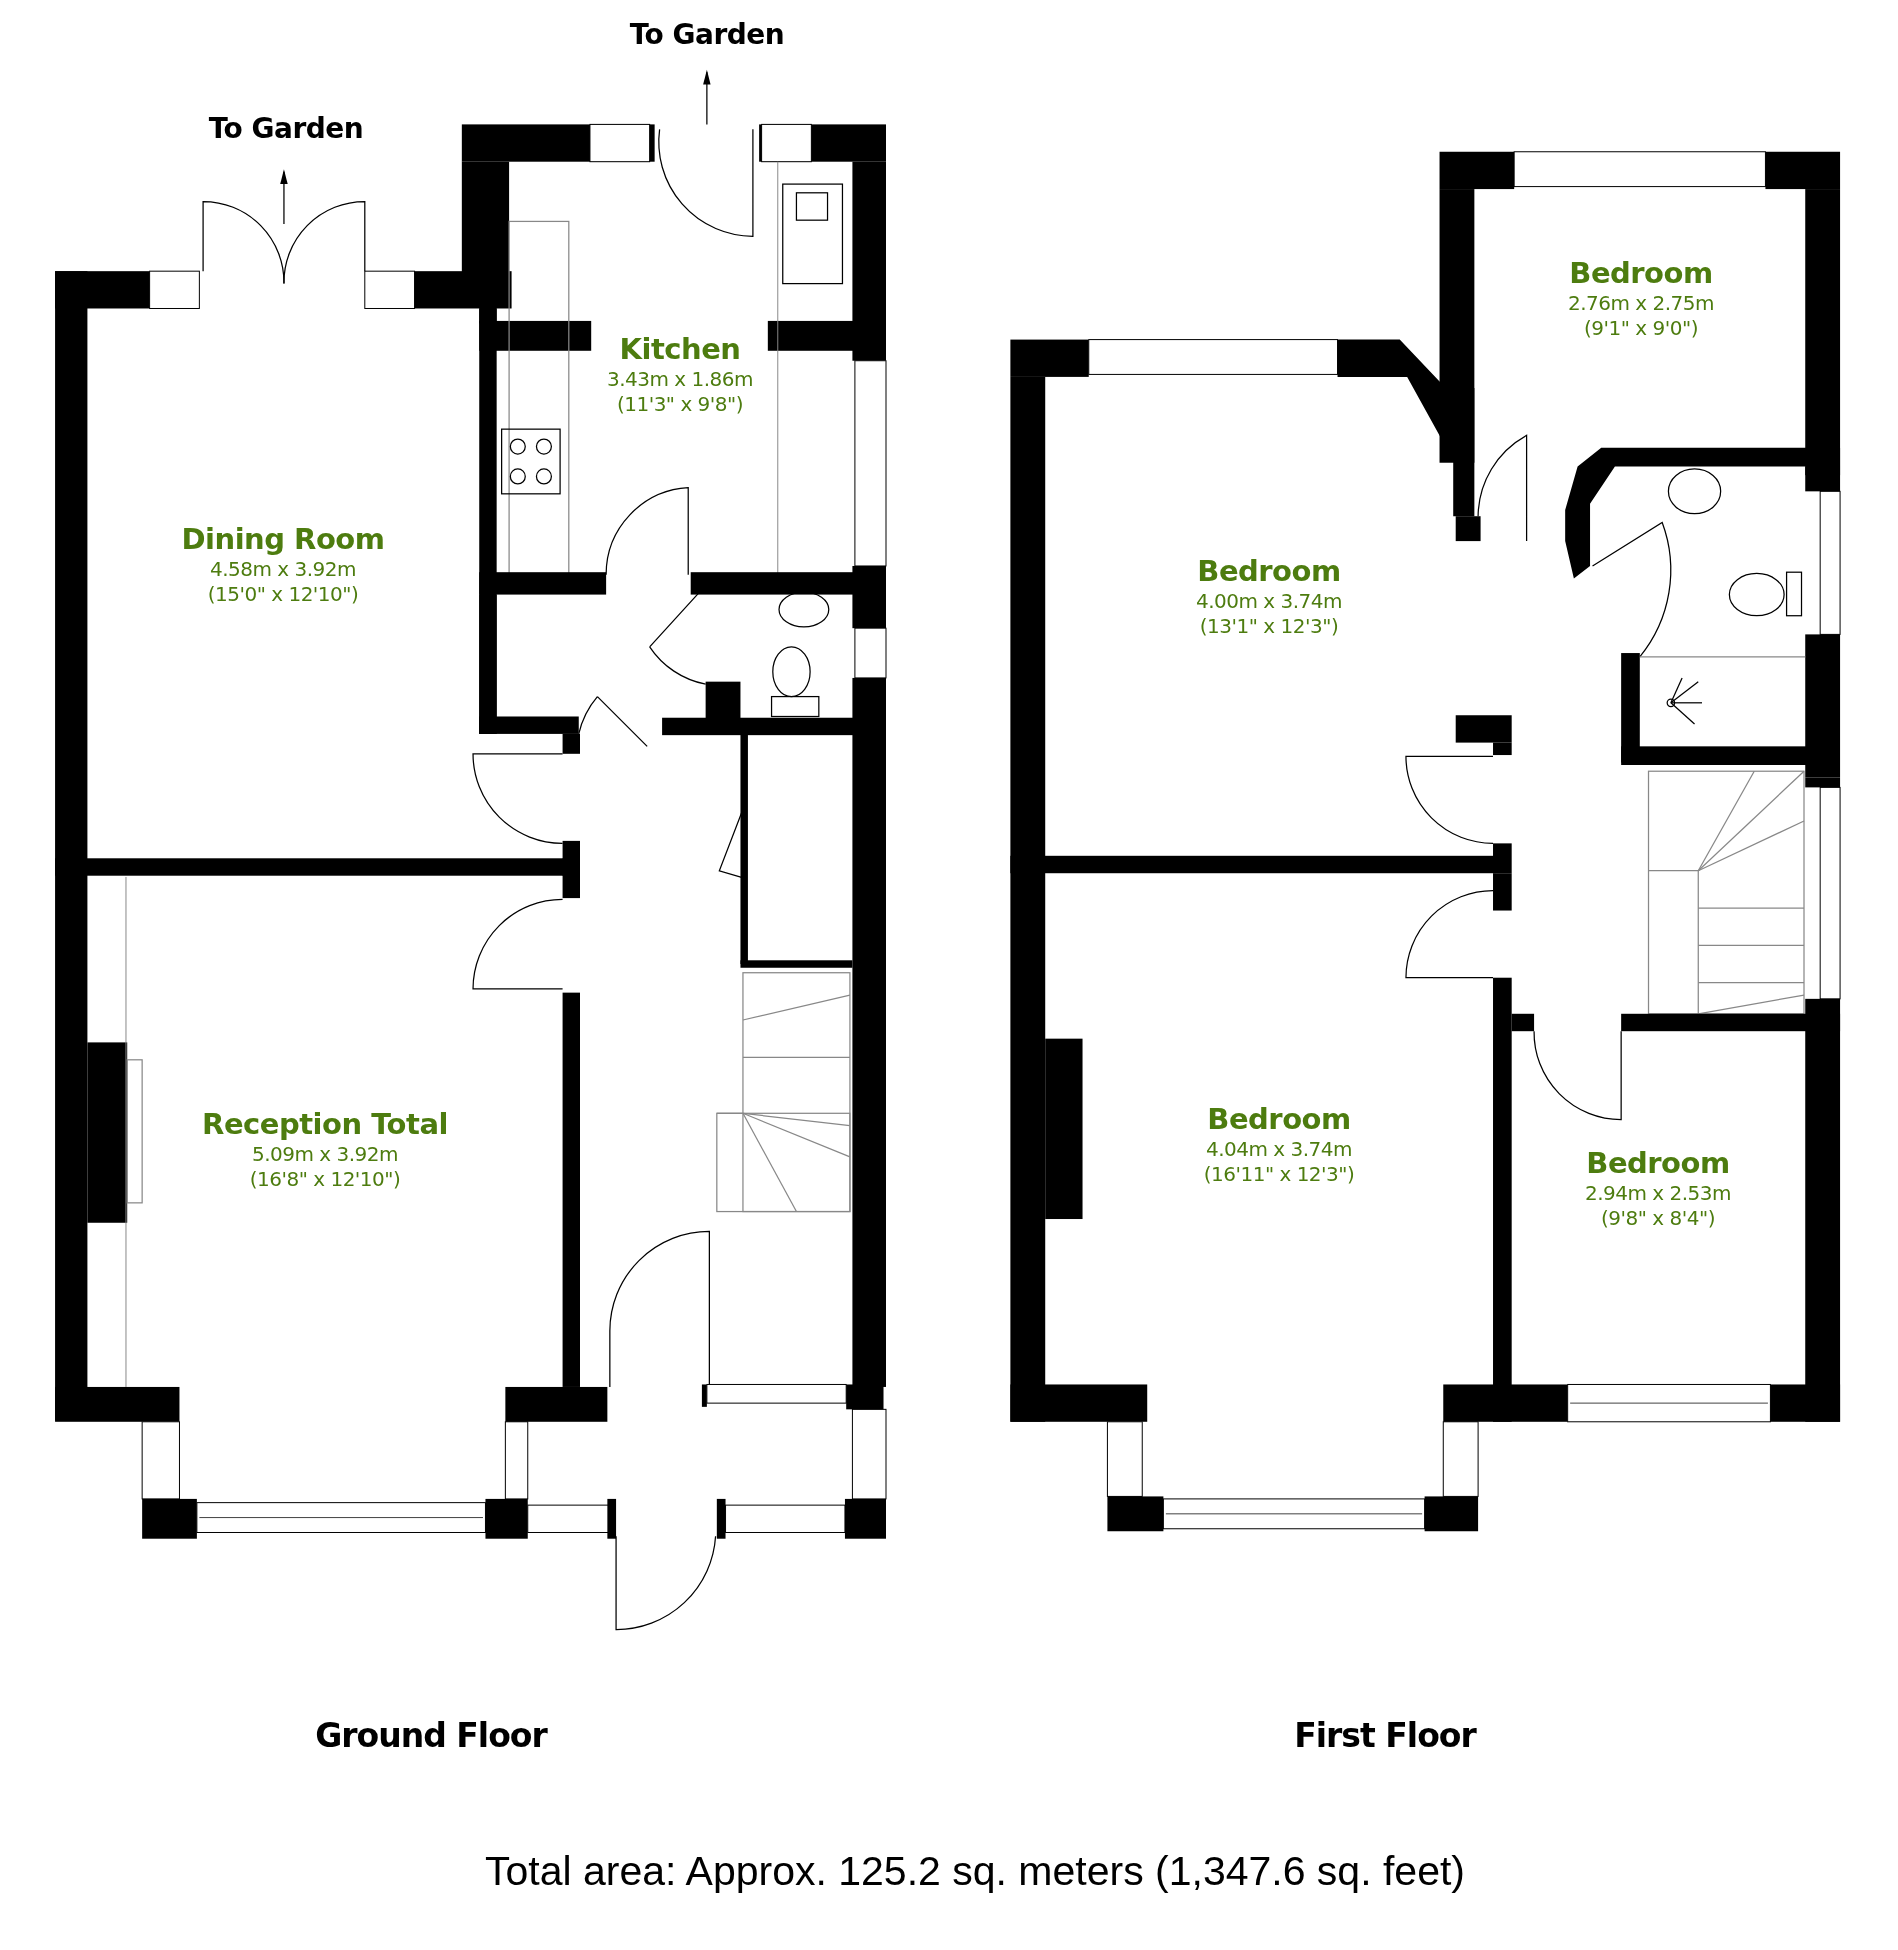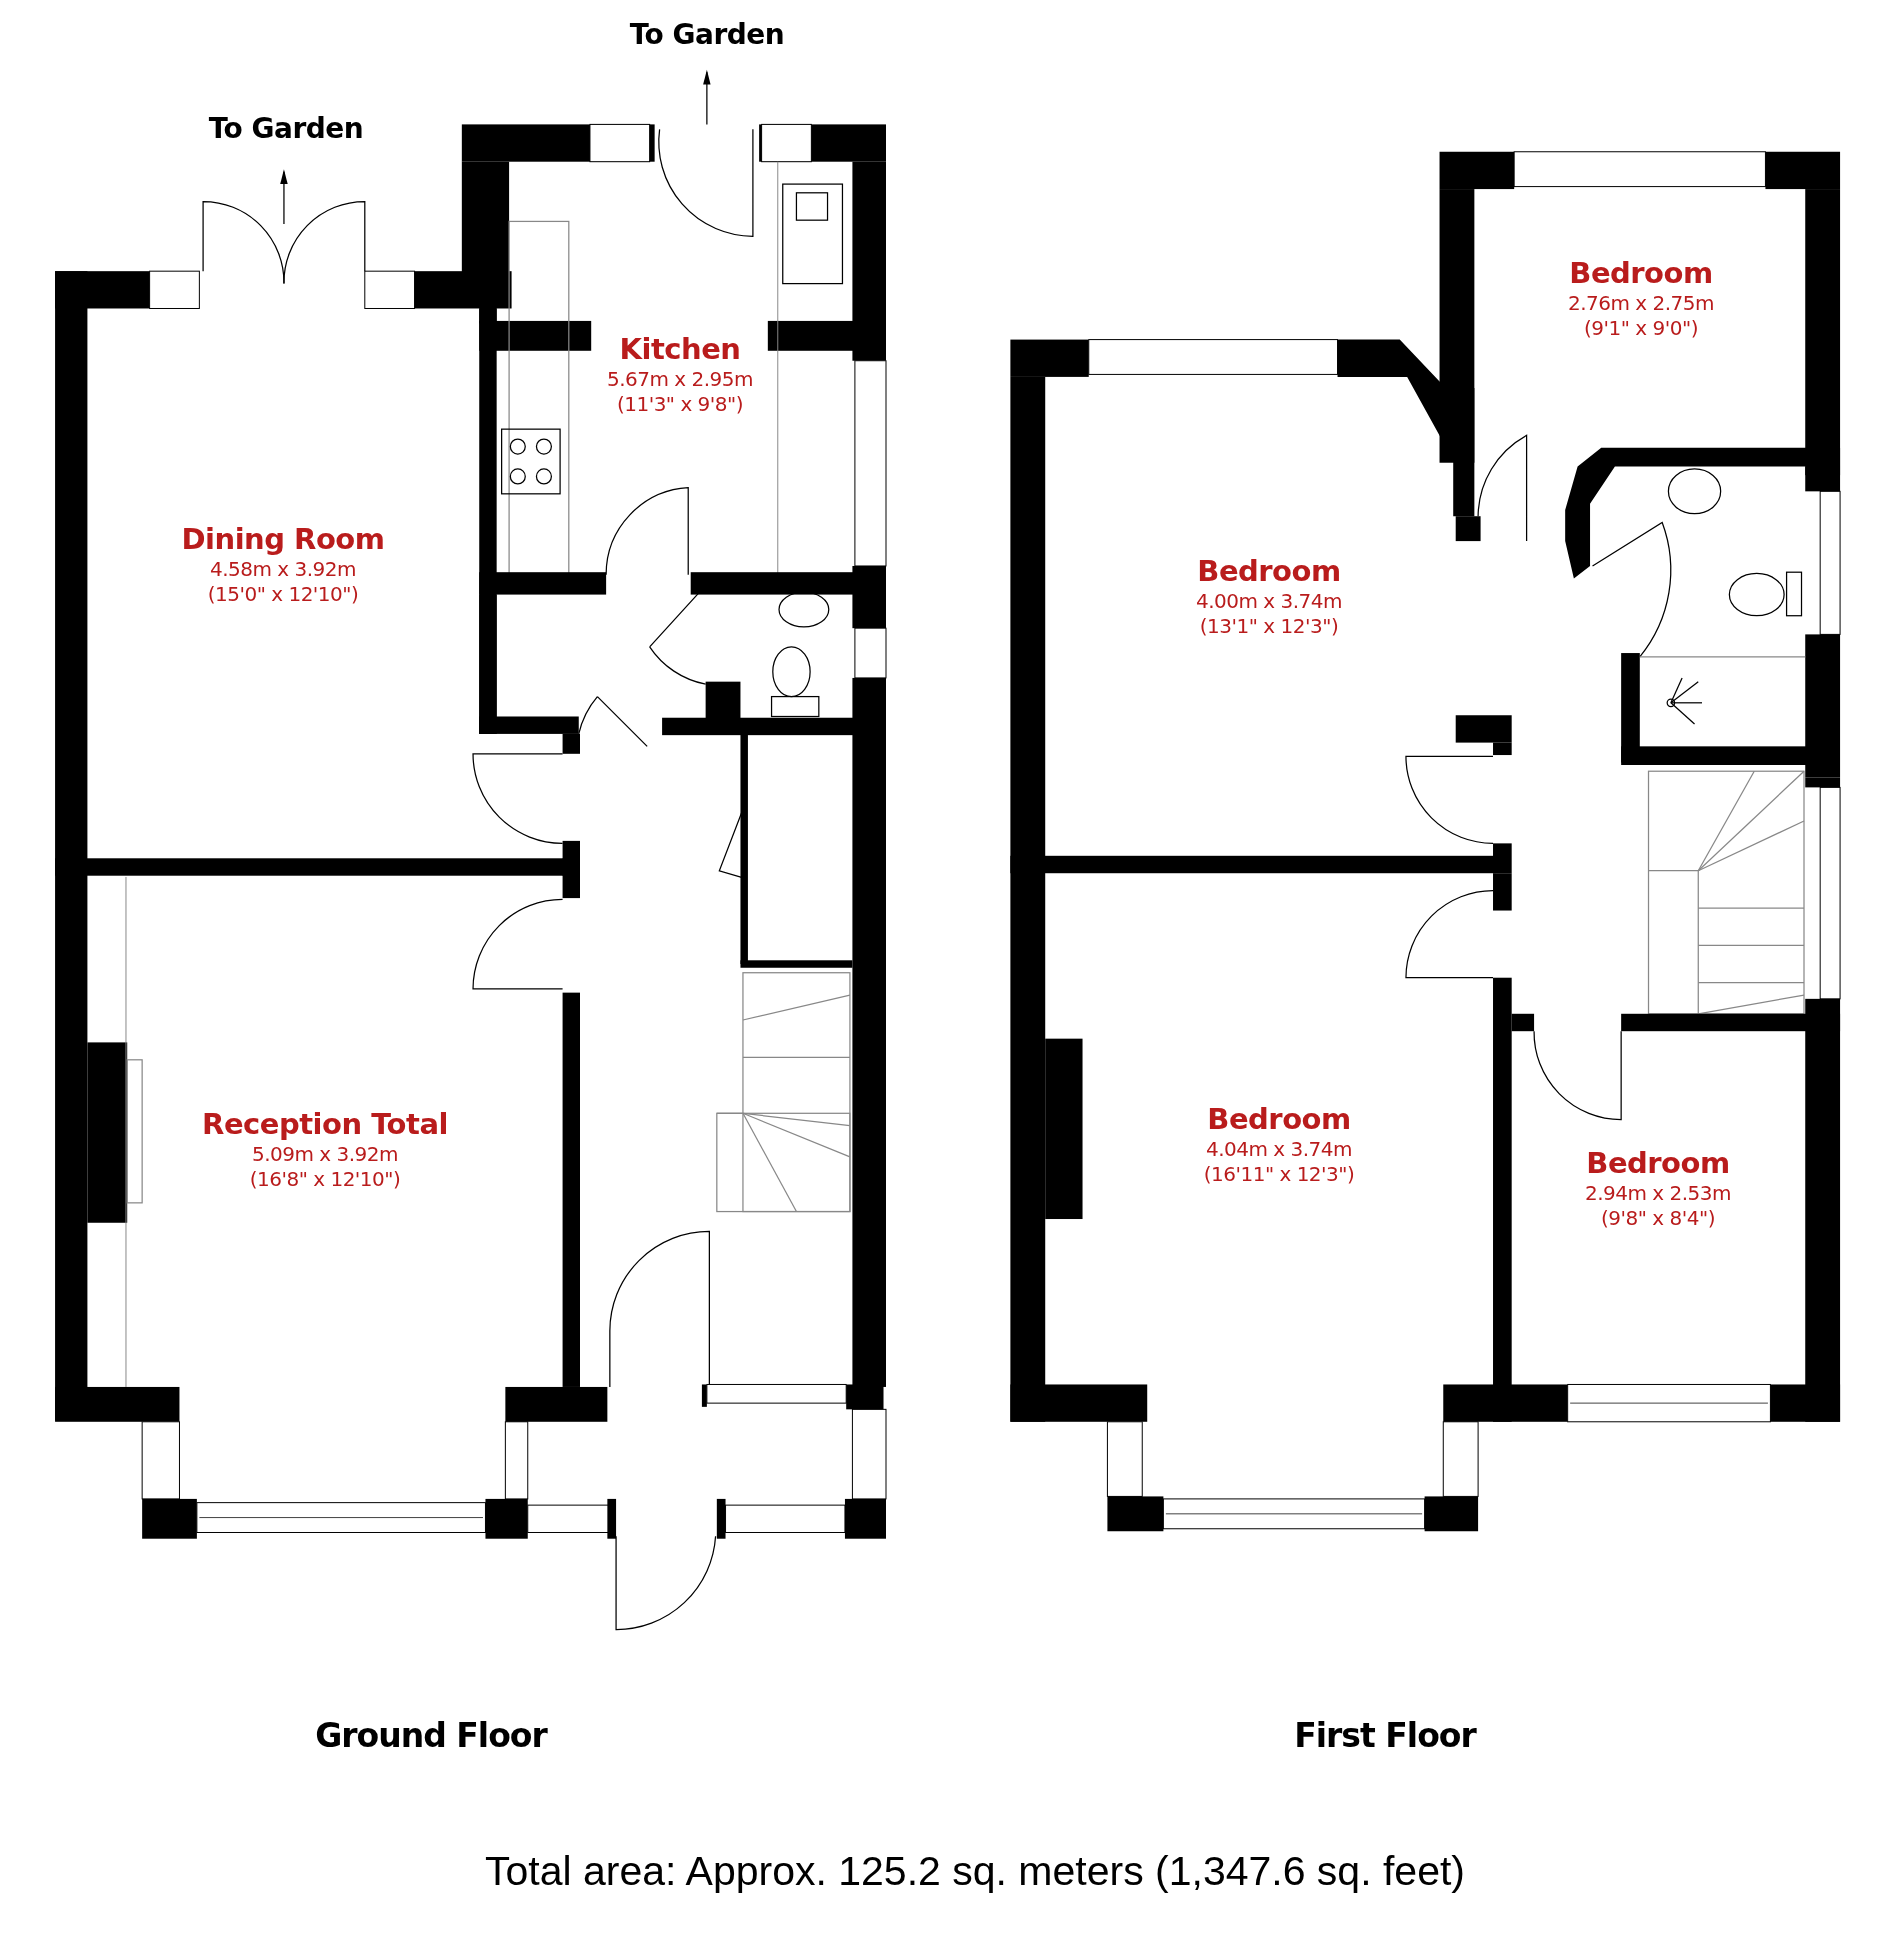--- a/index.html
+++ b/index.html
@@ -2,21 +2,21 @@
 <html><head>
 <meta charset="utf-8">
 <style>
   html, body { margin:0; padding:0; background:#ffffff; }
   body { width:1899px; height:1950px; position:relative; overflow:hidden; font-family:"Liberation Sans", sans-serif; }
   svg.plan { position:absolute; left:0; top:0; width:1899px; height:1950px; }
   .wall { fill:#000; }
   .thin { fill:none; stroke:#000; stroke-width:1; }
   .grey { fill:none; stroke:#888; stroke-width:1; }
   .win { fill:#fff; stroke:#000; stroke-width:0.8; }
-  .label { position:absolute; text-align:center; color:#b91c1c; font-family:"DejaVu Sans", sans-serif; line-height:1.22; transform:translateX(-50%); white-space:nowrap; }
+  .label { position:absolute; text-align:center; color:#4d7c0f; font-family:"DejaVu Sans", sans-serif; line-height:1.22; transform:translateX(-50%); white-space:nowrap; }
   .label .name { font-weight:bold; font-size:29px; display:block; letter-spacing:-0.5px; }
   .label .dim { font-size:20px; display:block; letter-spacing:-0.5px; }
   .garden { position:absolute; font-family:"DejaVu Sans", sans-serif; font-weight:bold; font-size:28px; transform:translateX(-50%); white-space:nowrap; letter-spacing:-0.5px; }
   .floor-title { position:absolute; font-family:"DejaVu Sans", sans-serif; font-weight:bold; font-size:33px; transform:translateX(-50%); white-space:nowrap; letter-spacing:-1px; }
   .total { position:absolute; font-family:"Liberation Sans", sans-serif; font-size:41px; transform:translateX(-50%); white-space:nowrap; }
 </style>
 </head>
 <body>
 
 <svg class="plan" viewBox="0 0 1947 2000" xmlns="http://www.w3.org/2000/svg">
@@ -208,21 +208,21 @@
     <rect class="wall" x="1423" y="1113" width="56" height="30"></rect>
   </g>
  </g>
 </svg>
 
 <div class="garden" style="left:286px; top:112px;">To Garden</div>
 <div class="garden" style="left:707px; top:17.6px;">To Garden</div>
 
 <div class="label" style="left:680px; top:332px;">
   <span class="name">Kitchen</span>
-  <span class="dim">5.67m x 2.95m</span>
+  <span class="dim">3.43m x 1.86m</span>
   <span class="dim">(11'3" x 9'8")</span>
 </div>
 <div class="label" style="left:283px; top:522px;">
   <span class="name">Dining Room</span>
   <span class="dim">4.58m x 3.92m</span>
   <span class="dim">(15'0" x 12'10")</span>
 </div>
 <div class="label" style="left:325px; top:1107px;">
   <span class="name">Reception Total</span>
   <span class="dim">5.09m x 3.92m</span>

